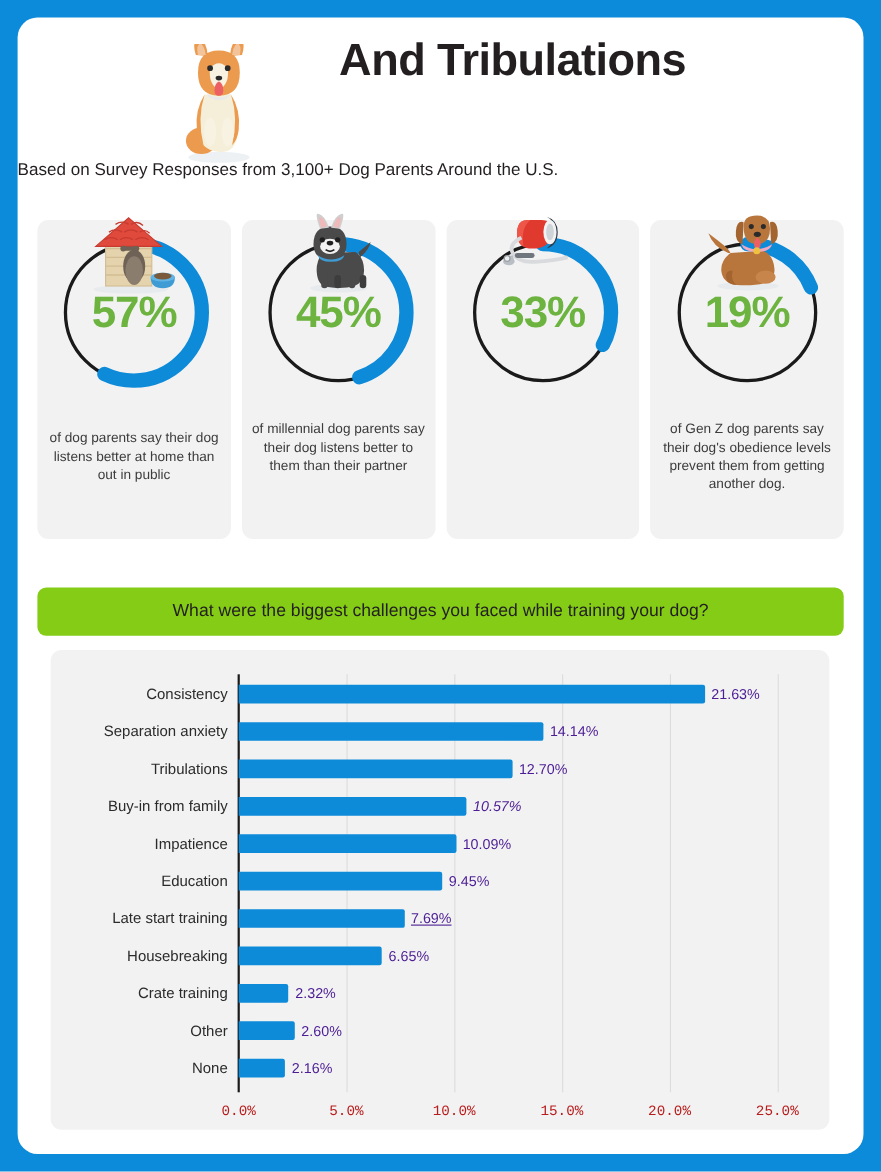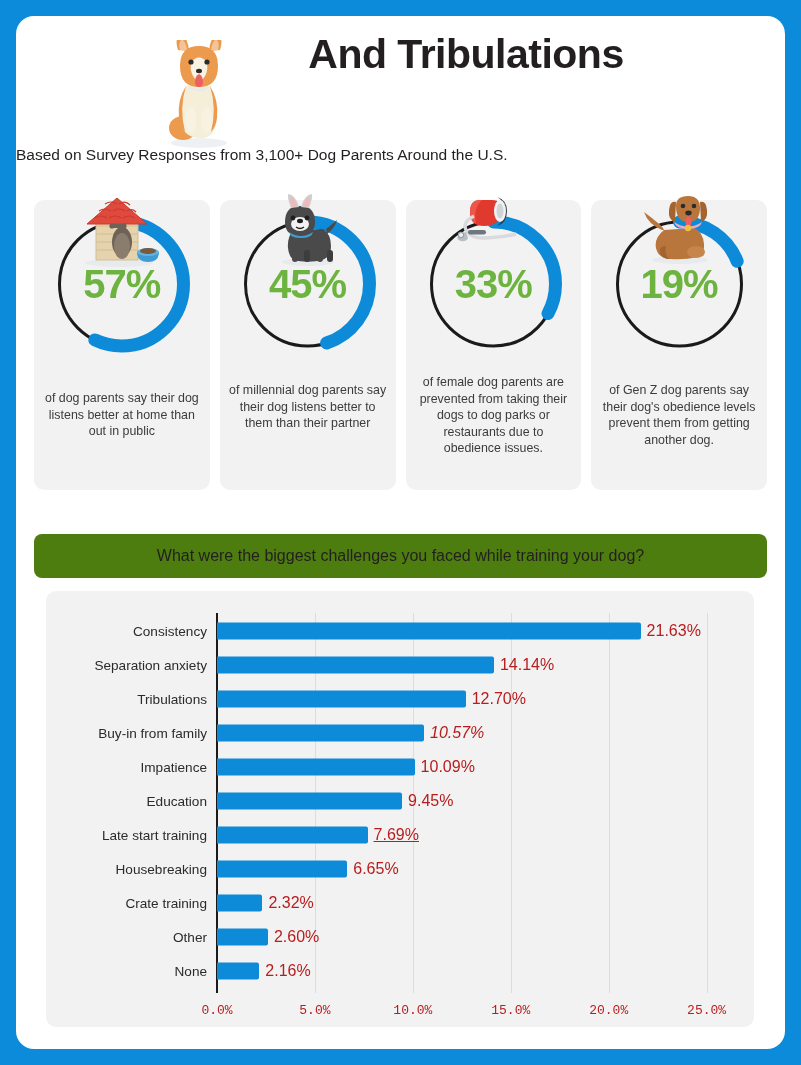--- a/index.html
+++ b/index.html
@@ -79,21 +79,21 @@
   }
   .card:nth-child(1) .card-text{ top:190px; }
   .card:nth-child(2) .card-text{ top:182px; }
   .card:nth-child(3) .card-text{ top:174px; }
   .card:nth-child(4) .card-text{ top:182px; }
 
   
   .banner{
     position:absolute; left:18px; top:518px;
     width:733px; height:44px;
-    background:#4d7c0f;
+    background:#84cc16;
     border-radius:8px;
     display:flex; align-items:center; justify-content:center;
     font-size:16px; color:#231f20;
   }
 
   
   .chart-panel{
     position:absolute; left:30px; top:575px;
     width:708px; height:436px;
     background:#f2f2f2;
@@ -112,22 +112,22 @@
   }
   .bar{
     position:absolute;
     height:17px;
     background:#0d8bd9;
     border-radius:0 2px 2px 0;
     transform:translateY(-50%);
   }
   .val-label{
     position:absolute;
-    font-size:16px;
-    color:#b91c1c;
+    font-size:13px;
+    color:#4c1d95;
     transform:translateY(-50%);
     white-space:nowrap;
   }
   .gridline{
     position:absolute;
     width:1px;
     background:#dcdcdc;
   }
   .axis-line{
     position:absolute;
@@ -261,21 +261,20 @@
         <circle cx="11" cy="41" r="2.6" fill="#f2f2f2" stroke="#9aa0a6" stroke-width="1.2"></circle>
         <rect x="18" y="36" width="18" height="4.5" rx="2.2" fill="#6f767d"></rect>
       </svg>
       <div class="donut-wrap">
         <svg viewBox="0 0 155 152" width="155" height="152">
           <circle cx="77.5" cy="76" r="62" fill="none" stroke="#1a1a1a" stroke-width="3"></circle>
           <circle cx="77.5" cy="76" r="62" fill="none" stroke="#0d8bd9" stroke-width="13" stroke-linecap="round" stroke-dasharray="128 390" stroke-dashoffset="0" transform="rotate(-90 77.5 76)"></circle>
         </svg>
         <div class="donut-pct">33%</div>
       </div>
-      <div class="card-text">of female dog parents are prevented from taking their dogs to dog parks or restaurants due to obedience issues.</div>
     </div>
 
     <div class="card">
       <svg class="card-pet" viewBox="0 0 86 74">
         <ellipse cx="44" cy="66" rx="28" ry="4" fill="#e8ebee"></ellipse>
         <path d="M28 36 q-10 8 -8 18 q2 10 14 11 q16 1 26 -2 q9 -3 8 -13 q-1 -12 -10 -16 z" fill="#b9763c"></path>
         <path d="M30 52 q-2 10 4 13 q-9 0 -10 -7 q-1 -6 6 -6 z" fill="#a4642f"></path>
         <ellipse cx="60" cy="58" rx="9" ry="6" fill="#c8854b"></ellipse>
         <path d="M26 36 q-14 -6 -18 -18 q8 6 14 11 q5 4 6 7 z" fill="#b9763c"></path>
         <path d="M40 12 q0 -10 12 -10 q12 0 12 12 q0 14 -12 14 q-12 0 -12 -16 z" fill="#b9763c"></path>

